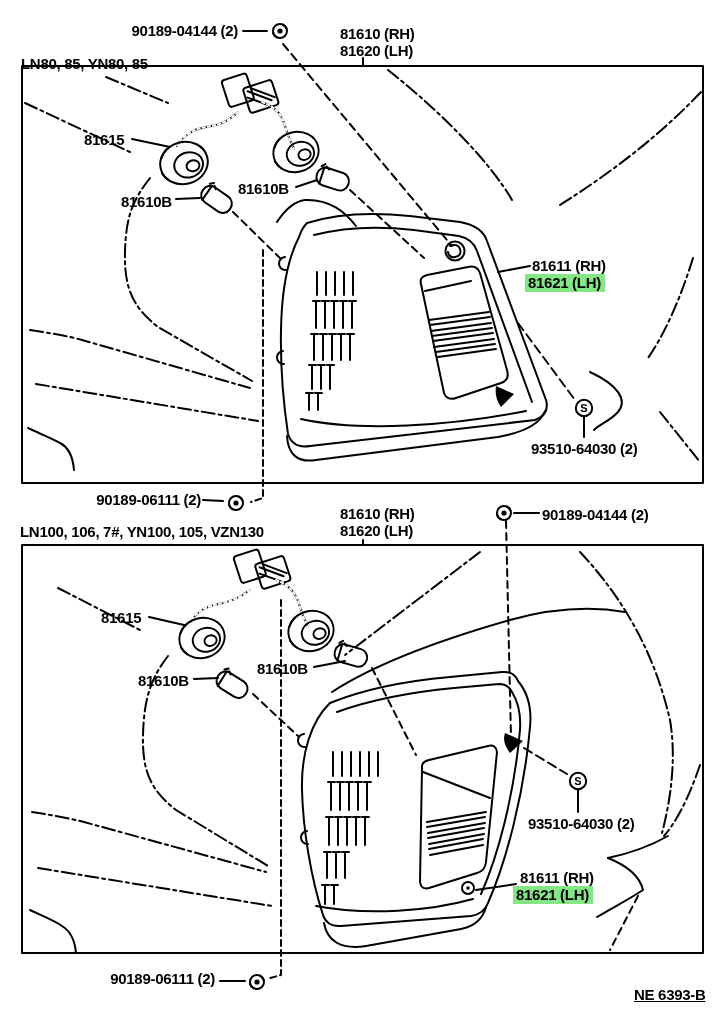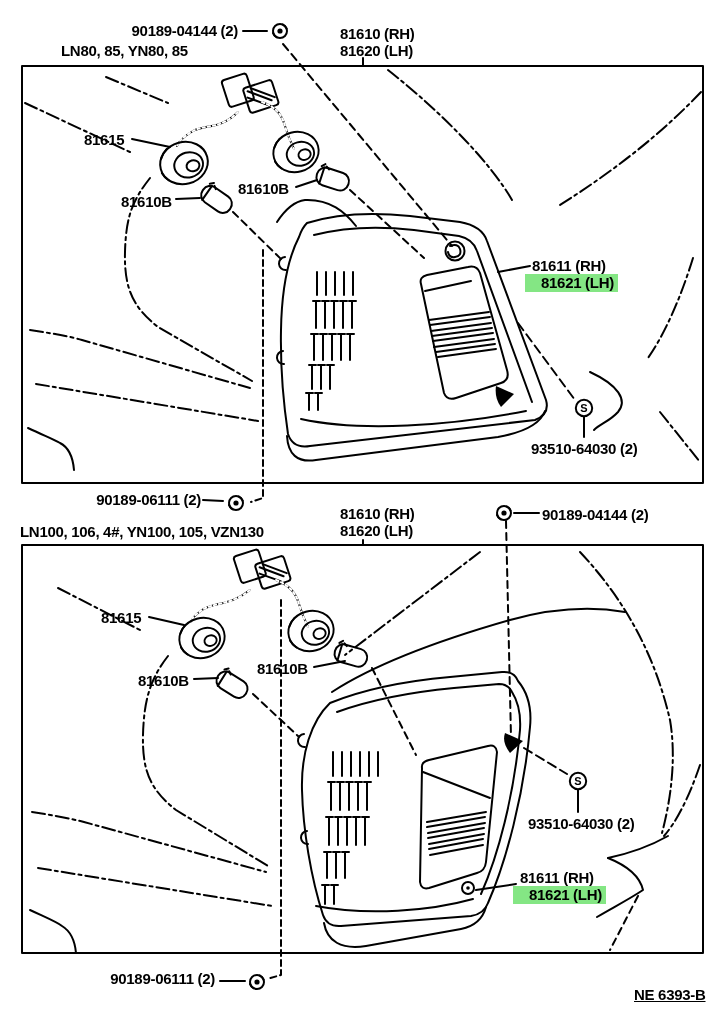--- a/index.html
+++ b/index.html
@@ -16,21 +16,21 @@
     fill:none; stroke:currentColor; stroke-width:2; stroke-linecap:round; stroke-linejoin:round;
   }
   svg.line-art .fillink { fill:currentColor; stroke:none; }
   svg.line-art .white { stroke:#ffffff; }
   svg.line-art text { font:700 11px "Liberation Sans", sans-serif; fill:currentColor; stroke:none; }
   .lbl {
     position:absolute; font:700 15px/1.15 "Liberation Sans", sans-serif;
     letter-spacing:-0.3px; color:var(--ink); white-space:nowrap;
   }
   .lbl.r { text-align:right; }
-  .hl { background:var(--hl); padding:0 4px 1px 16px; }
+  .hl { background:var(--hl); padding:0 4px 1px 3px; }
 </style>
 </head>
 <body>
 
 <div class="stage">
 
 <svg class="line-art" width="724" height="1024" viewBox="0 0 724 1024">
   <defs>
     <g id="nutg">
       <circle r="7" fill="#ffffff" stroke="currentColor" stroke-width="2.4"></circle>
@@ -211,34 +211,34 @@
   </g>
   <g>
     <circle cx="578" cy="781" r="8.2"></circle>
     <text x="578" y="785" text-anchor="middle">S</text>
   </g>
 </svg>
 
 <div class="lbl r" style="left:100px; top:22px; width:138px;">90189-04144 (2)</div>
 <div class="lbl" style="left:340px; top:25px;">81610 (RH)</div>
 <div class="lbl" style="left:340px; top:42px;">81620 (LH)</div>
-<div class="lbl" style="left:21px; top:42px;margin-left:40px;">LN80, 85, YN80, 85</div>
+<div class="lbl" style="left:21px; top:55px;">LN80, 85, YN80, 85</div>
 
 <div class="lbl" style="left:84px; top:131px;">81615</div>
 <div class="lbl" style="left:238px; top:180px;">81610B</div>
 <div class="lbl" style="left:121px; top:193px;">81610B</div>
 <div class="lbl" style="left:532px; top:257px;">81611 (RH)</div>
 <div class="lbl" style="left:525px; top:274px;"><span class="hl">81621 (LH)</span></div>
 <div class="lbl" style="left:531px; top:440px;">93510-64030 (2)</div>
 <div class="lbl r" style="left:66px; top:491px; width:135px;">90189-06111 (2)</div>
 
 <div class="lbl" style="left:340px; top:505px;">81610 (RH)</div>
 <div class="lbl" style="left:340px; top:522px;">81620 (LH)</div>
 <div class="lbl" style="left:542px; top:506px;">90189-04144 (2)</div>
-<div class="lbl" style="left:20px; top:523px;">LN100, 106, 4#, YN100, 105, VZN130</div>
+<div class="lbl" style="left:20px; top:523px;">LN100, 106, 7#, YN100, 105, VZN130</div>
 
 <div class="lbl" style="left:101px; top:609px;">81615</div>
 <div class="lbl" style="left:257px; top:660px;">81610B</div>
 <div class="lbl" style="left:138px; top:672px;">81610B</div>
 <div class="lbl" style="left:528px; top:815px;">93510-64030 (2)</div>
 <div class="lbl" style="left:520px; top:869px;">81611 (RH)</div>
 <div class="lbl" style="left:513px; top:886px;"><span class="hl">81621 (LH)</span></div>
 <div class="lbl r" style="left:80px; top:970px; width:135px;">90189-06111 (2)</div>
 
 <div class="lbl" style="left:634px; top:986px;text-decoration:underline;">NE 6393-B</div>

